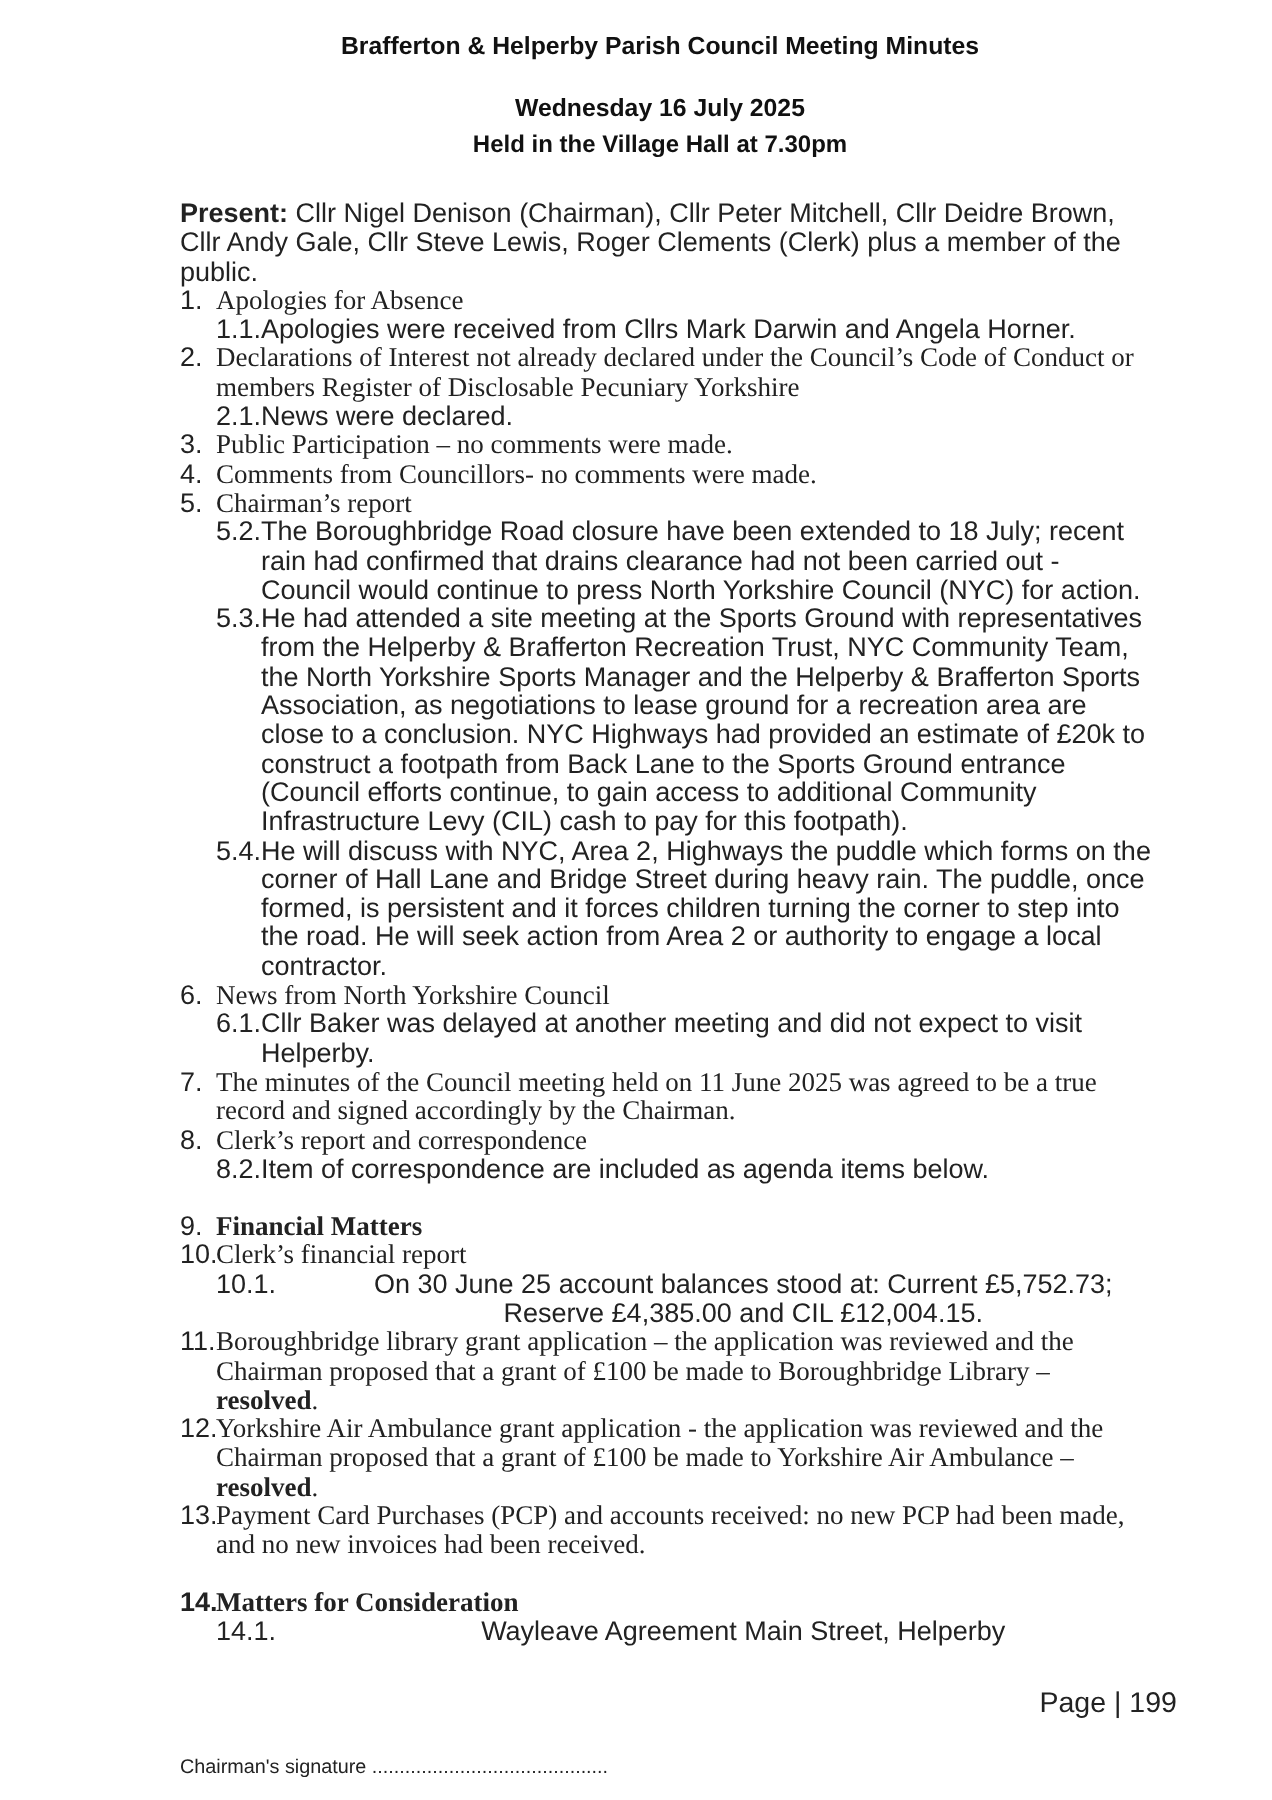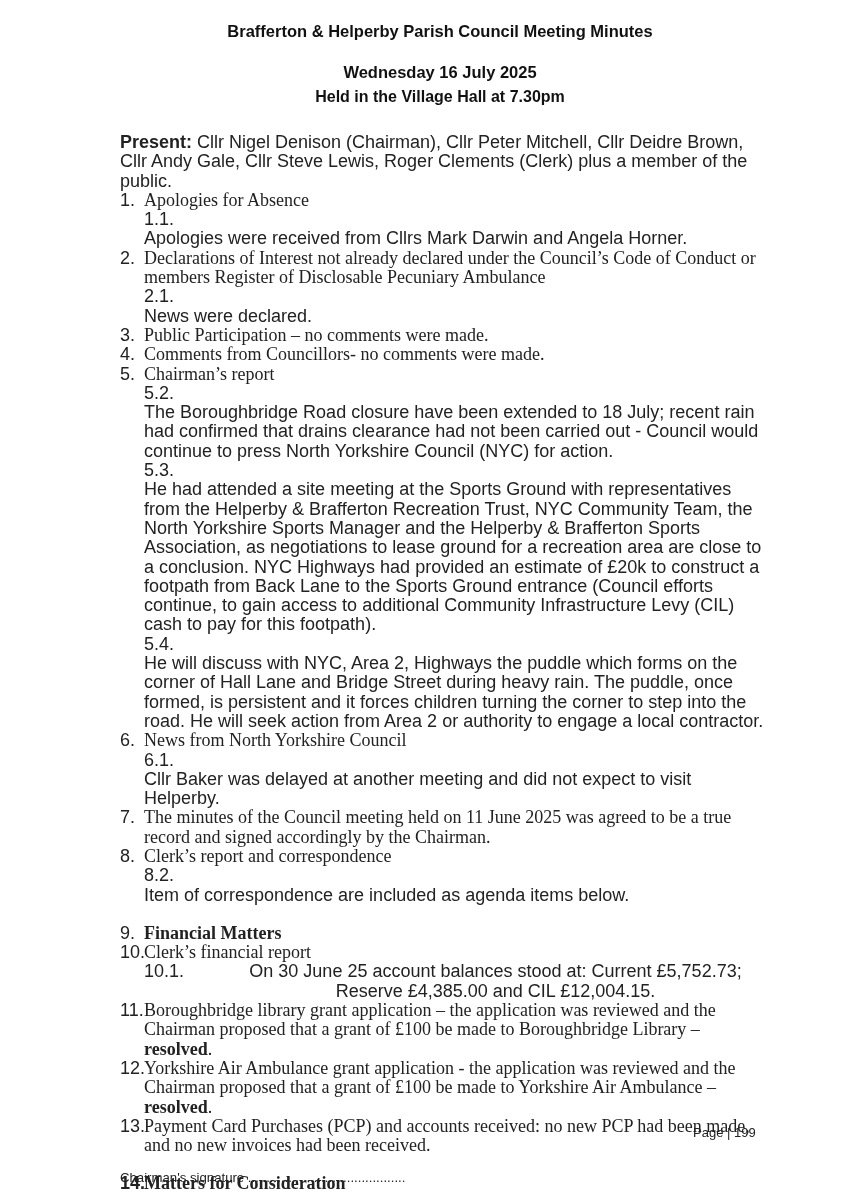--- a/index.html
+++ b/index.html
@@ -8,29 +8,29 @@
   .page { position:absolute; left:16px; top:0; width:848px; height:1200px; }
   .title { position:absolute; left:0; width:848px; text-align:center; font-weight:bold; color:#111; }
   .t1 { top:22px; font-size:16.5px; }
   .t2 { top:63px; font-size:16.5px; }
   .t3 { top:88px; font-size:16px; }
   .body { position:absolute; left:104px; top:133px; width:650px; font-size:18px; line-height:19.3px; }
   .present b { font-weight:bold; }
   .n1 { display:flex; }
   .n1 .num { width:24px; flex:none; }
   .n1 .txt { flex:1;font-family:Liberation Serif, serif; }
-  .n2 { display:flex; padding-left:24px;flex-direction:column; }
+  .n2 { display:flex; padding-left:24px; }
   .n2 .num { width:30px; flex:none; }
   .n2 .txt { flex:1; }
   .n3 { display:flex; padding-left:24px; }
   .n3 .num { width:77px; flex:none; }
   .n3 .txt { flex:1;text-align:center; }
   .gap { height:19px; }
   b { font-weight:bold; }
-  .pagenum { position:absolute; left:677px; top:1125px; font-size:13px; }
+  .pagenum { position:absolute; left:677px; top:1125px; font-size:19px; }
   .sig { position:absolute; left:104px; top:1170px; font-size:13.2px; }
 </style>
 </head>
 <body>
 
 <div class="page">
   <div class="title t1">Brafferton &amp; Helperby Parish Council Meeting Minutes</div>
   <div class="title t2">Wednesday 16 July 2025</div>
   <div class="title t3">Held in the Village Hall at 7.30pm</div>
 
@@ -43,21 +43,21 @@
         <span class="num">1.</span>
         <span class="txt">Apologies for Absence</span>
       </div>
     <div class="n2">
         <span class="num">1.1.</span>
         <span class="txt">Apologies were received from Cllrs Mark Darwin and Angela Horner.</span>
       </div>
 
     <div class="n1">
         <span class="num">2.</span>
-        <span class="txt">Declarations of Interest not already declared under the Council’s Code of Conduct or members Register of Disclosable Pecuniary Ambulance</span>
+        <span class="txt">Declarations of Interest not already declared under the Council’s Code of Conduct or members Register of Disclosable Pecuniary Yorkshire</span>
       </div>
     <div class="n2">
         <span class="num">2.1.</span>
         <span class="txt">News were declared.</span>
       </div>
 
     <div class="n1">
         <span class="num">3.</span>
         <span class="txt">Public Participation – no comments were made.</span>
       </div>
@@ -137,17 +137,21 @@
         <span class="num">13.</span>
         <span class="txt">Payment Card Purchases (PCP) and accounts received: no new PCP had been made, and no new invoices had been received.</span>
       </div>
 
     <div class="gap"></div>
 
     <div class="n1">
         <b class="num">14.</b>
         <b class="txt">Matters for Consideration</b>
       </div>
+    <div class="n3">
+        <span class="num">14.1.</span>
+        <span class="txt">Wayleave Agreement Main Street, Helperby</span>
+      </div>
   </div>
 
   <div class="pagenum">Page | 199</div>
   <div class="sig">Chairman's signature ...........................................</div>
 </div>
 
 </body></html>

